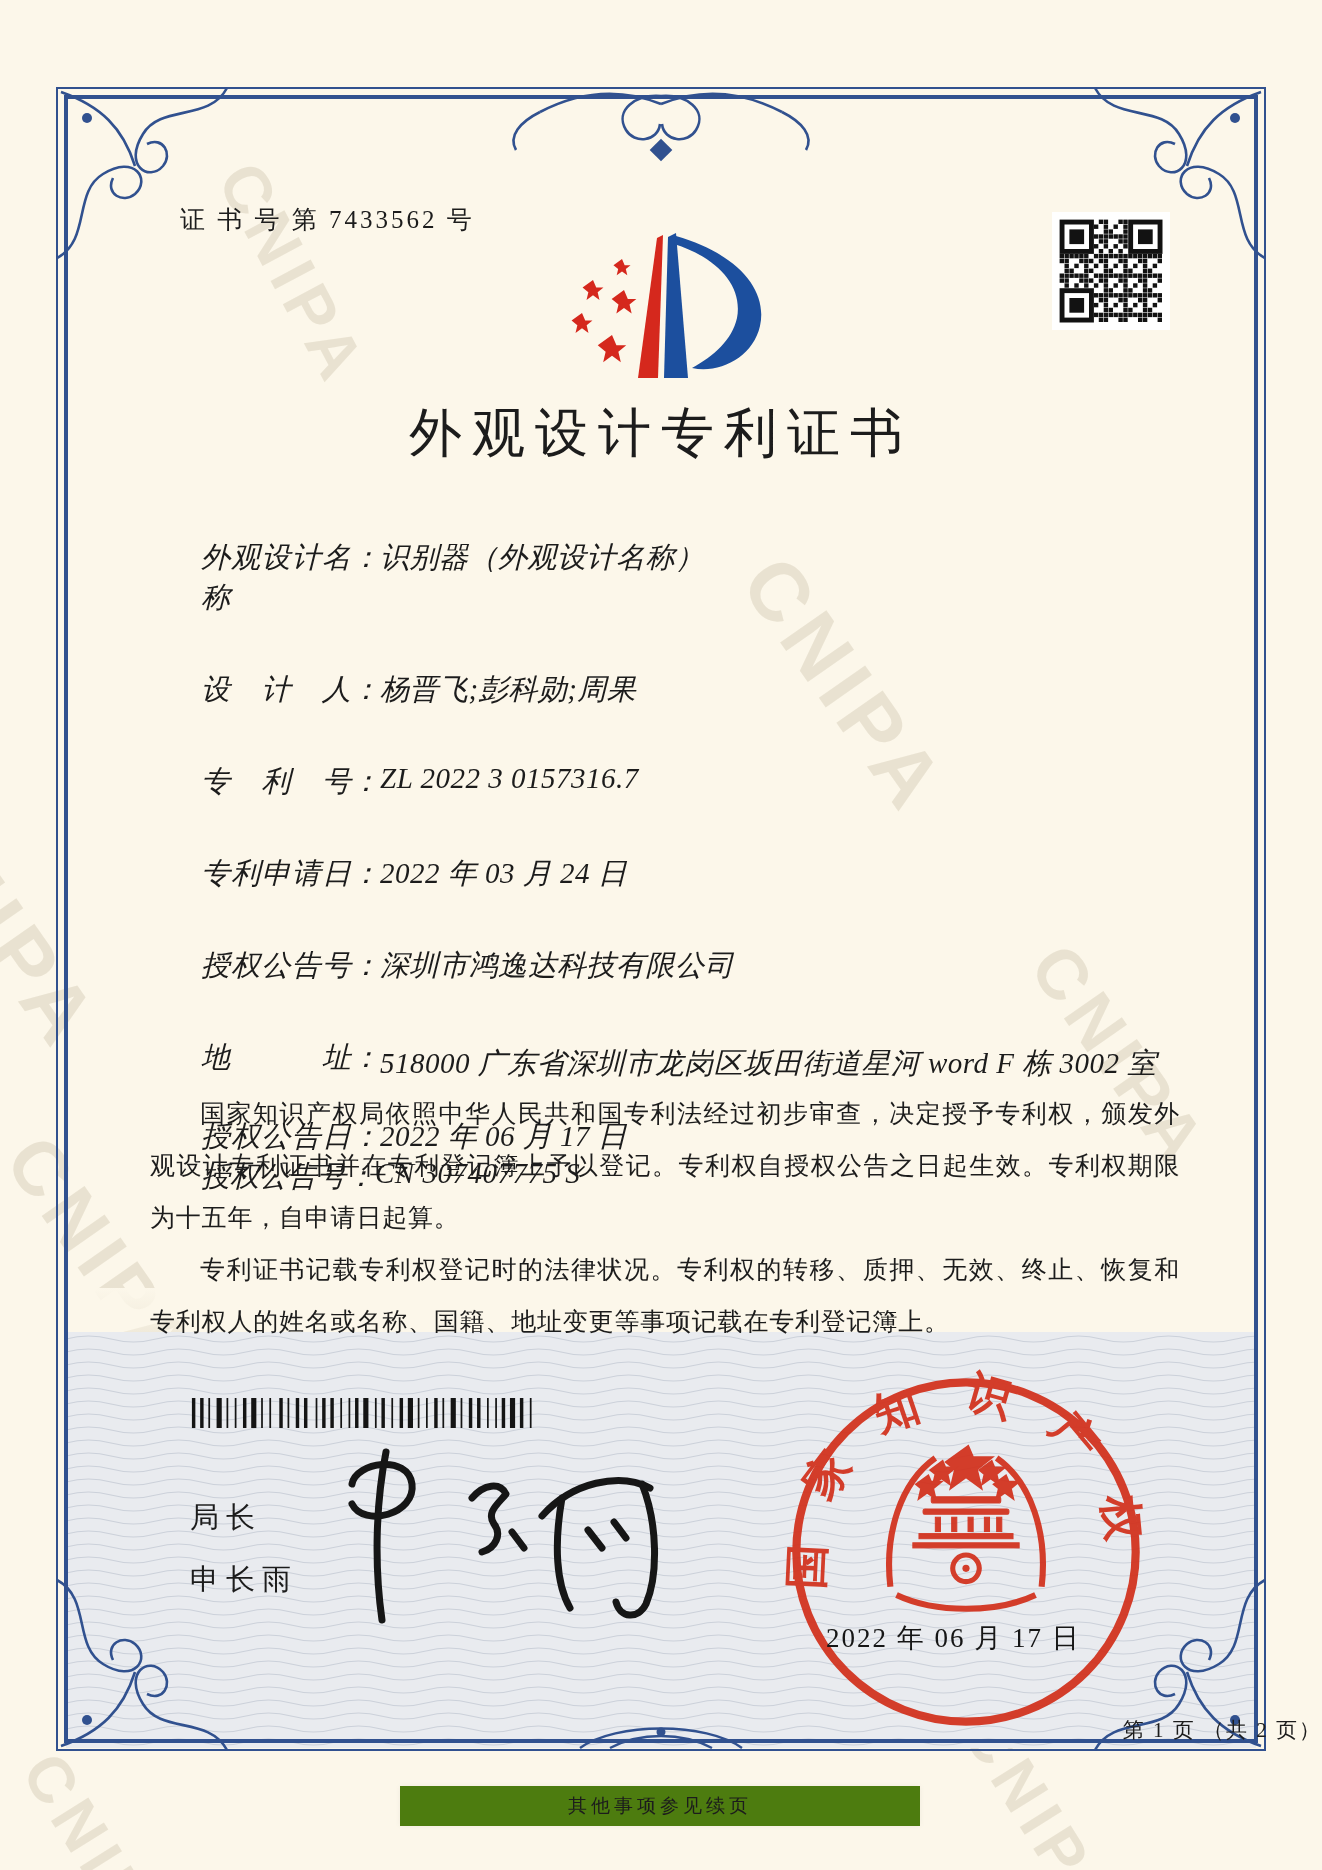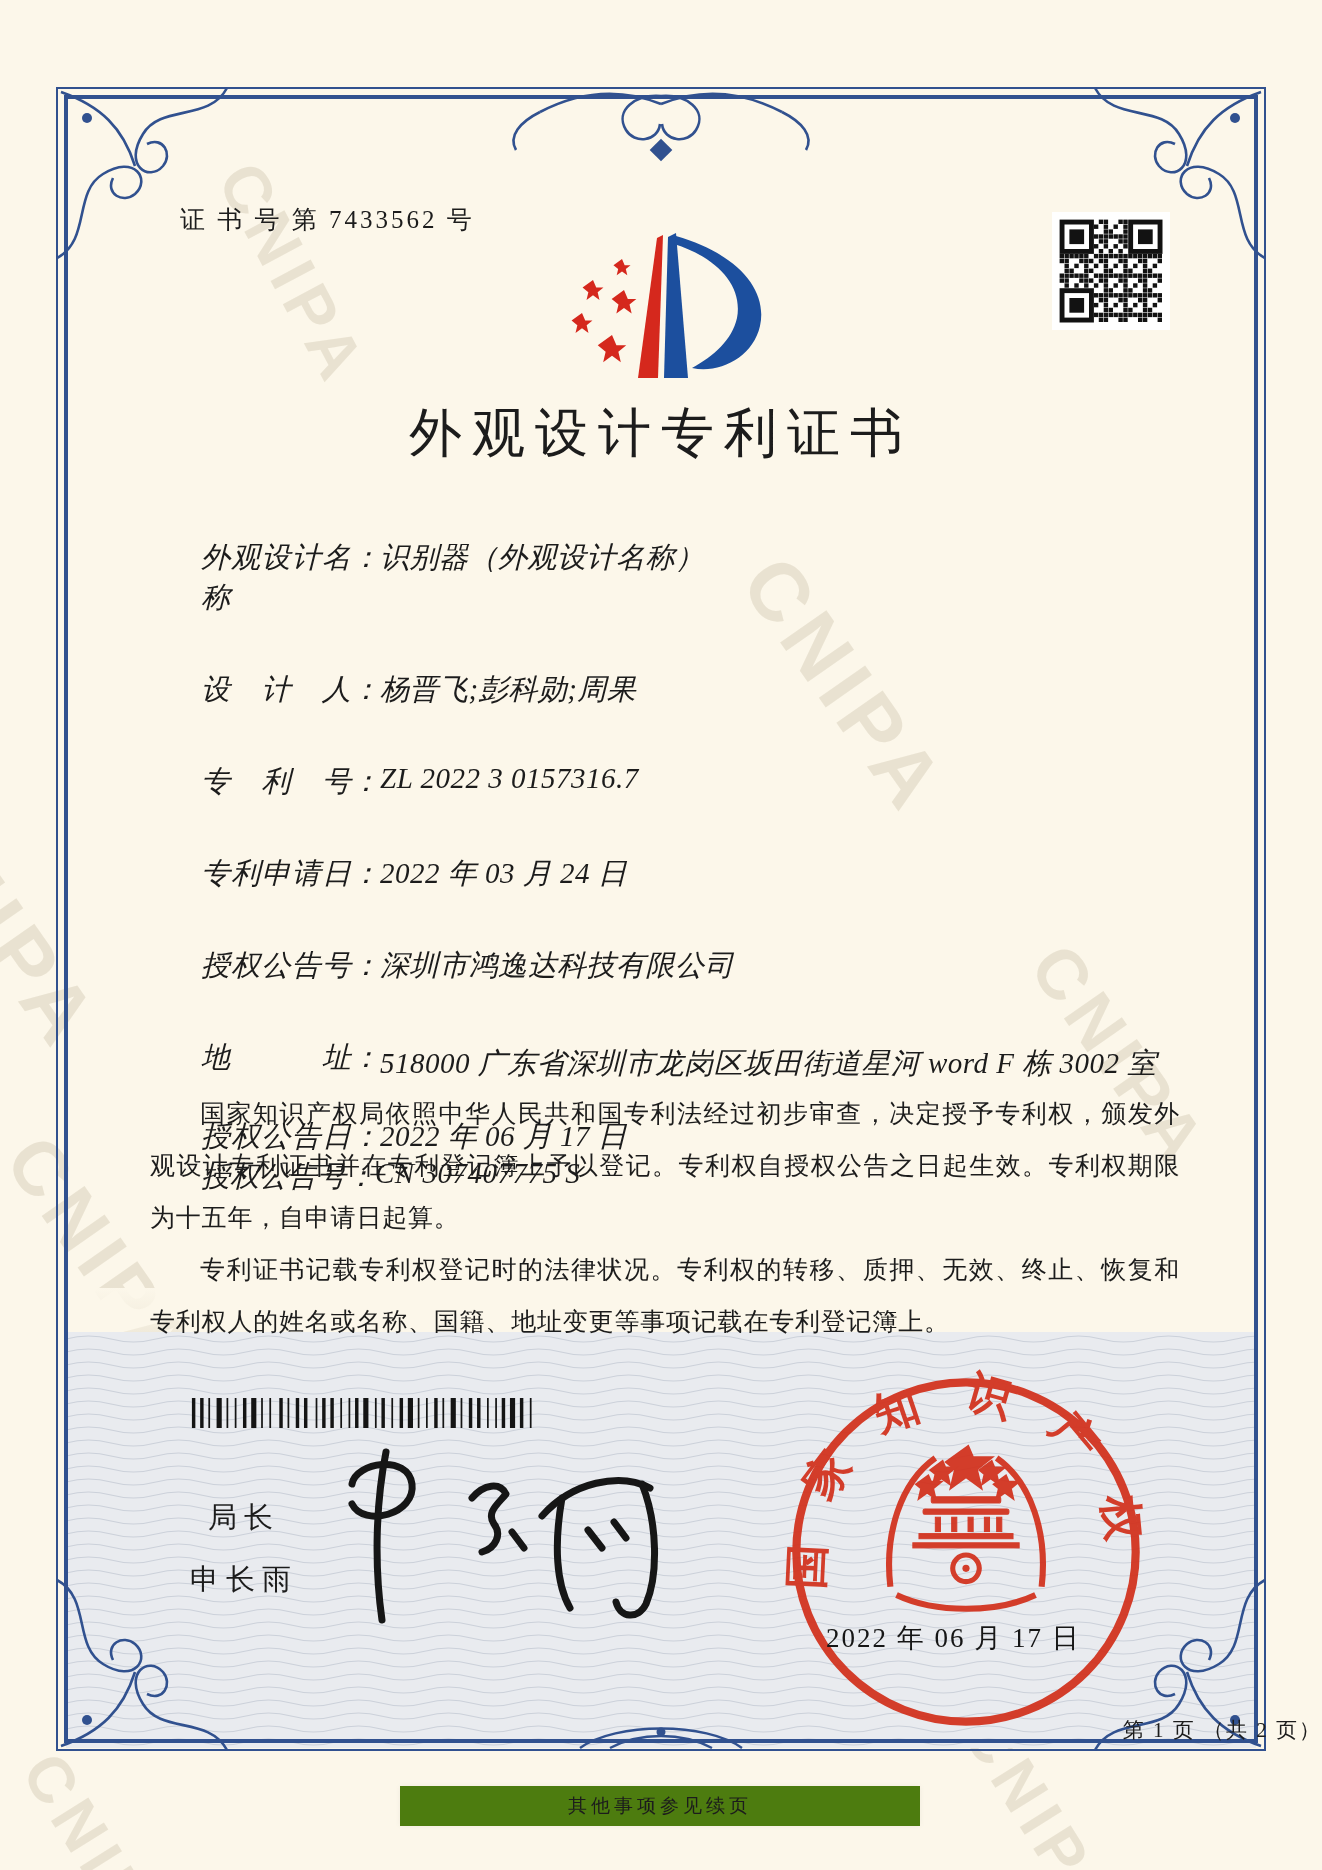--- a/index.html
+++ b/index.html
@@ -36,21 +36,21 @@
   .grant-row{display:flex;flex-direction:column;}
   .pair{display:flex;}
   .pair1{width:590px;}
   
   .bodytext{position:absolute;left:150px;right:142px;top:1088px;z-index:3;
     font-size:25px;line-height:2.08;letter-spacing:.8px;text-align:justify;}
   .bodytext p{margin:0;text-indent:2em;}
   
   .barcode{position:absolute;left:190px;top:1398px;width:345px;height:30px;z-index:3;}
   .signer{position:absolute;left:190px;top:1498px;z-index:3;
-    font-family:"Liberation Sans","DejaVu Sans",sans-serif;font-size:29px;letter-spacing:7px;text-align:center;}
+    font-family:"Liberation Sans","DejaVu Sans",sans-serif;font-size:29px;letter-spacing:7px;}
   .signer div{margin-bottom:22px;}
   .sig{position:absolute;left:320px;top:1432px;z-index:4;}
   .seal{position:absolute;left:782px;top:1368px;z-index:3;opacity:.93;}
   .seal-date{position:absolute;left:826px;top:1620px;z-index:5;font-size:27px;
     letter-spacing:2px;color:#161616;}
   .page-num{position:absolute;left:0;right:0;top:1716px;text-align:right;
     font-size:21px;letter-spacing:2px;z-index:3;}
   .cont-note{position:absolute;left:400px;top:1786px;width:520px;height:40px;z-index:3;
     background:#4d7c0f;box-shadow:0 0 6px rgba(0,0,0,.05);
     display:flex;align-items:center;justify-content:center;

